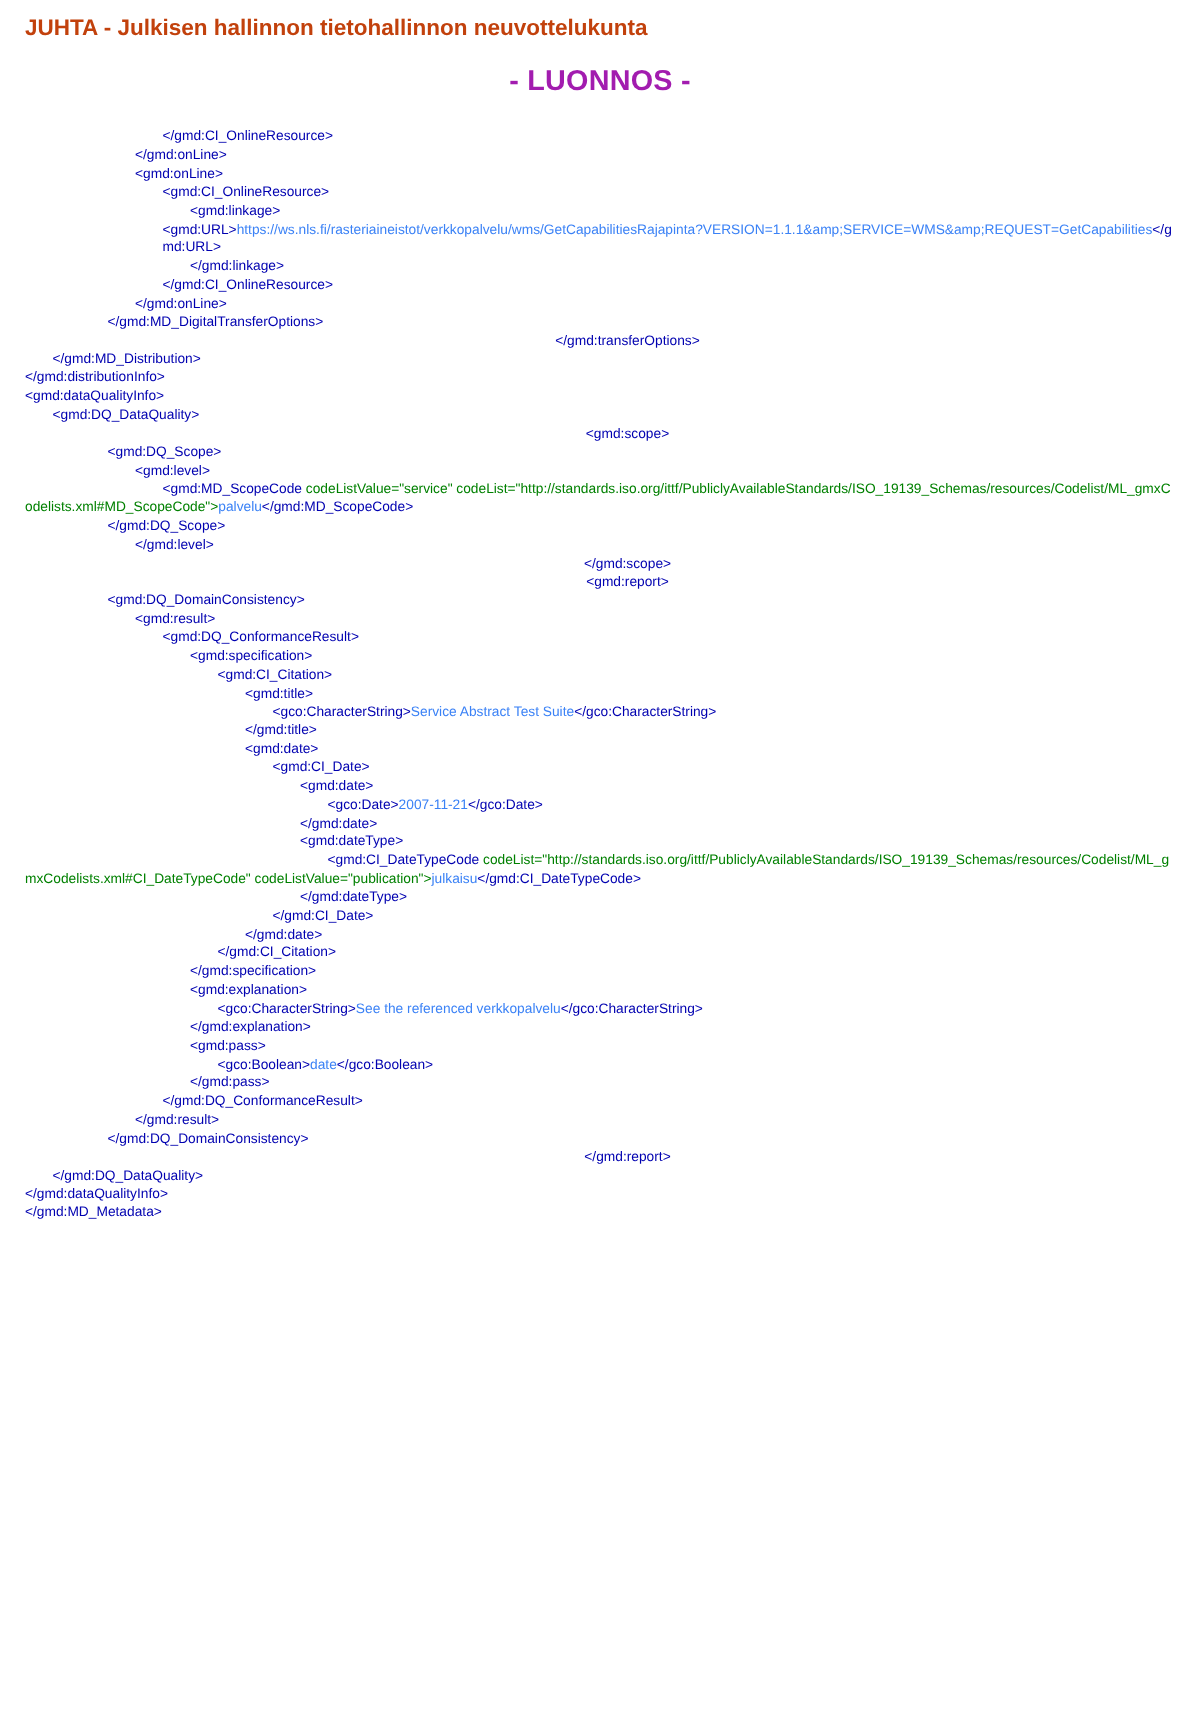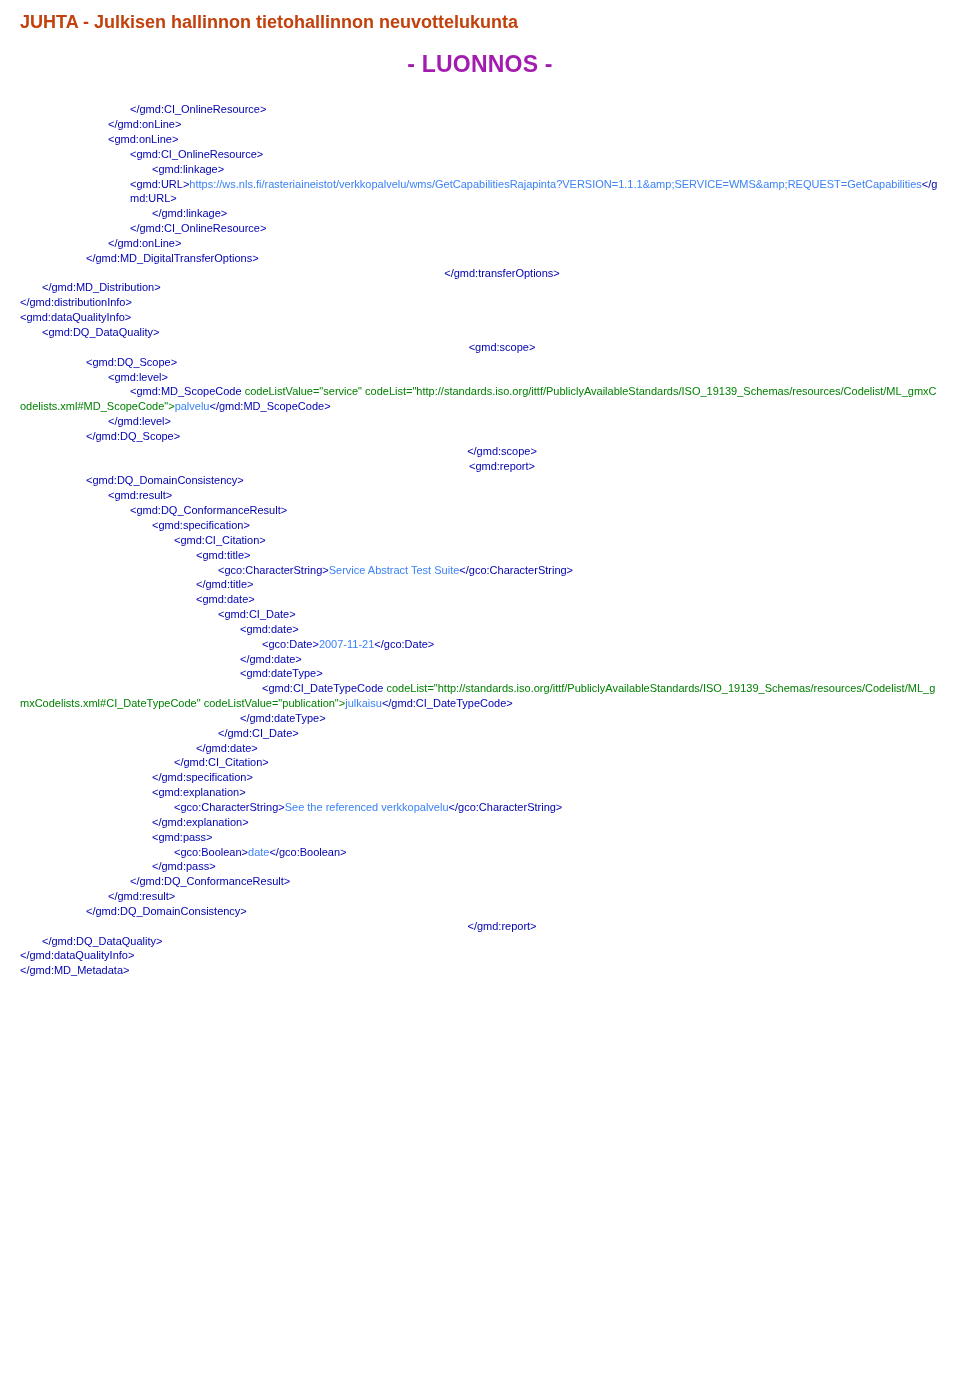--- a/index.html
+++ b/index.html
@@ -81,22 +81,22 @@
   <span class="xml-line i0 tag">&lt;gmd:dataQualityInfo&gt;</span>
   <span class="xml-line i1 tag">&lt;gmd:DQ_DataQuality&gt;</span>
   <span class="xml-line i2 tag">&lt;gmd:scope&gt;</span>
   <span class="xml-line i3 tag">&lt;gmd:DQ_Scope&gt;</span>
   <span class="xml-line i4 tag">&lt;gmd:level&gt;</span>
 
   <span class="xml-line wrap">
     <span class="tag" style="margin-left:110px;">&lt;gmd:MD_ScopeCode</span><span class="attr"> codeListValue="service" codeList="http://standards.iso.org/ittf/PubliclyAvailableStandards/ISO_19139_Schemas/resources/Codelist/ML_gmxCodelists.xml#MD_ScopeCode"&gt;</span><span class="text">palvelu</span><span class="tag">&lt;/gmd:MD_ScopeCode&gt;</span>
   </span>
 
+  <span class="xml-line i3 tag">&lt;/gmd:DQ_Scope&gt;</span>
   <span class="xml-line i4 tag">&lt;/gmd:level&gt;</span>
-  <span class="xml-line i3 tag">&lt;/gmd:DQ_Scope&gt;</span>
   <span class="xml-line i2 tag">&lt;/gmd:scope&gt;</span>
   <span class="xml-line i2 tag">&lt;gmd:report&gt;</span>
   <span class="xml-line i3 tag">&lt;gmd:DQ_DomainConsistency&gt;</span>
   <span class="xml-line i4 tag">&lt;gmd:result&gt;</span>
   <span class="xml-line i5 tag">&lt;gmd:DQ_ConformanceResult&gt;</span>
   <span class="xml-line i6 tag">&lt;gmd:specification&gt;</span>
   <span class="xml-line i7 tag">&lt;gmd:CI_Citation&gt;</span>
   <span class="xml-line i8 tag">&lt;gmd:title&gt;</span>
 
   <span class="xml-line i9">

